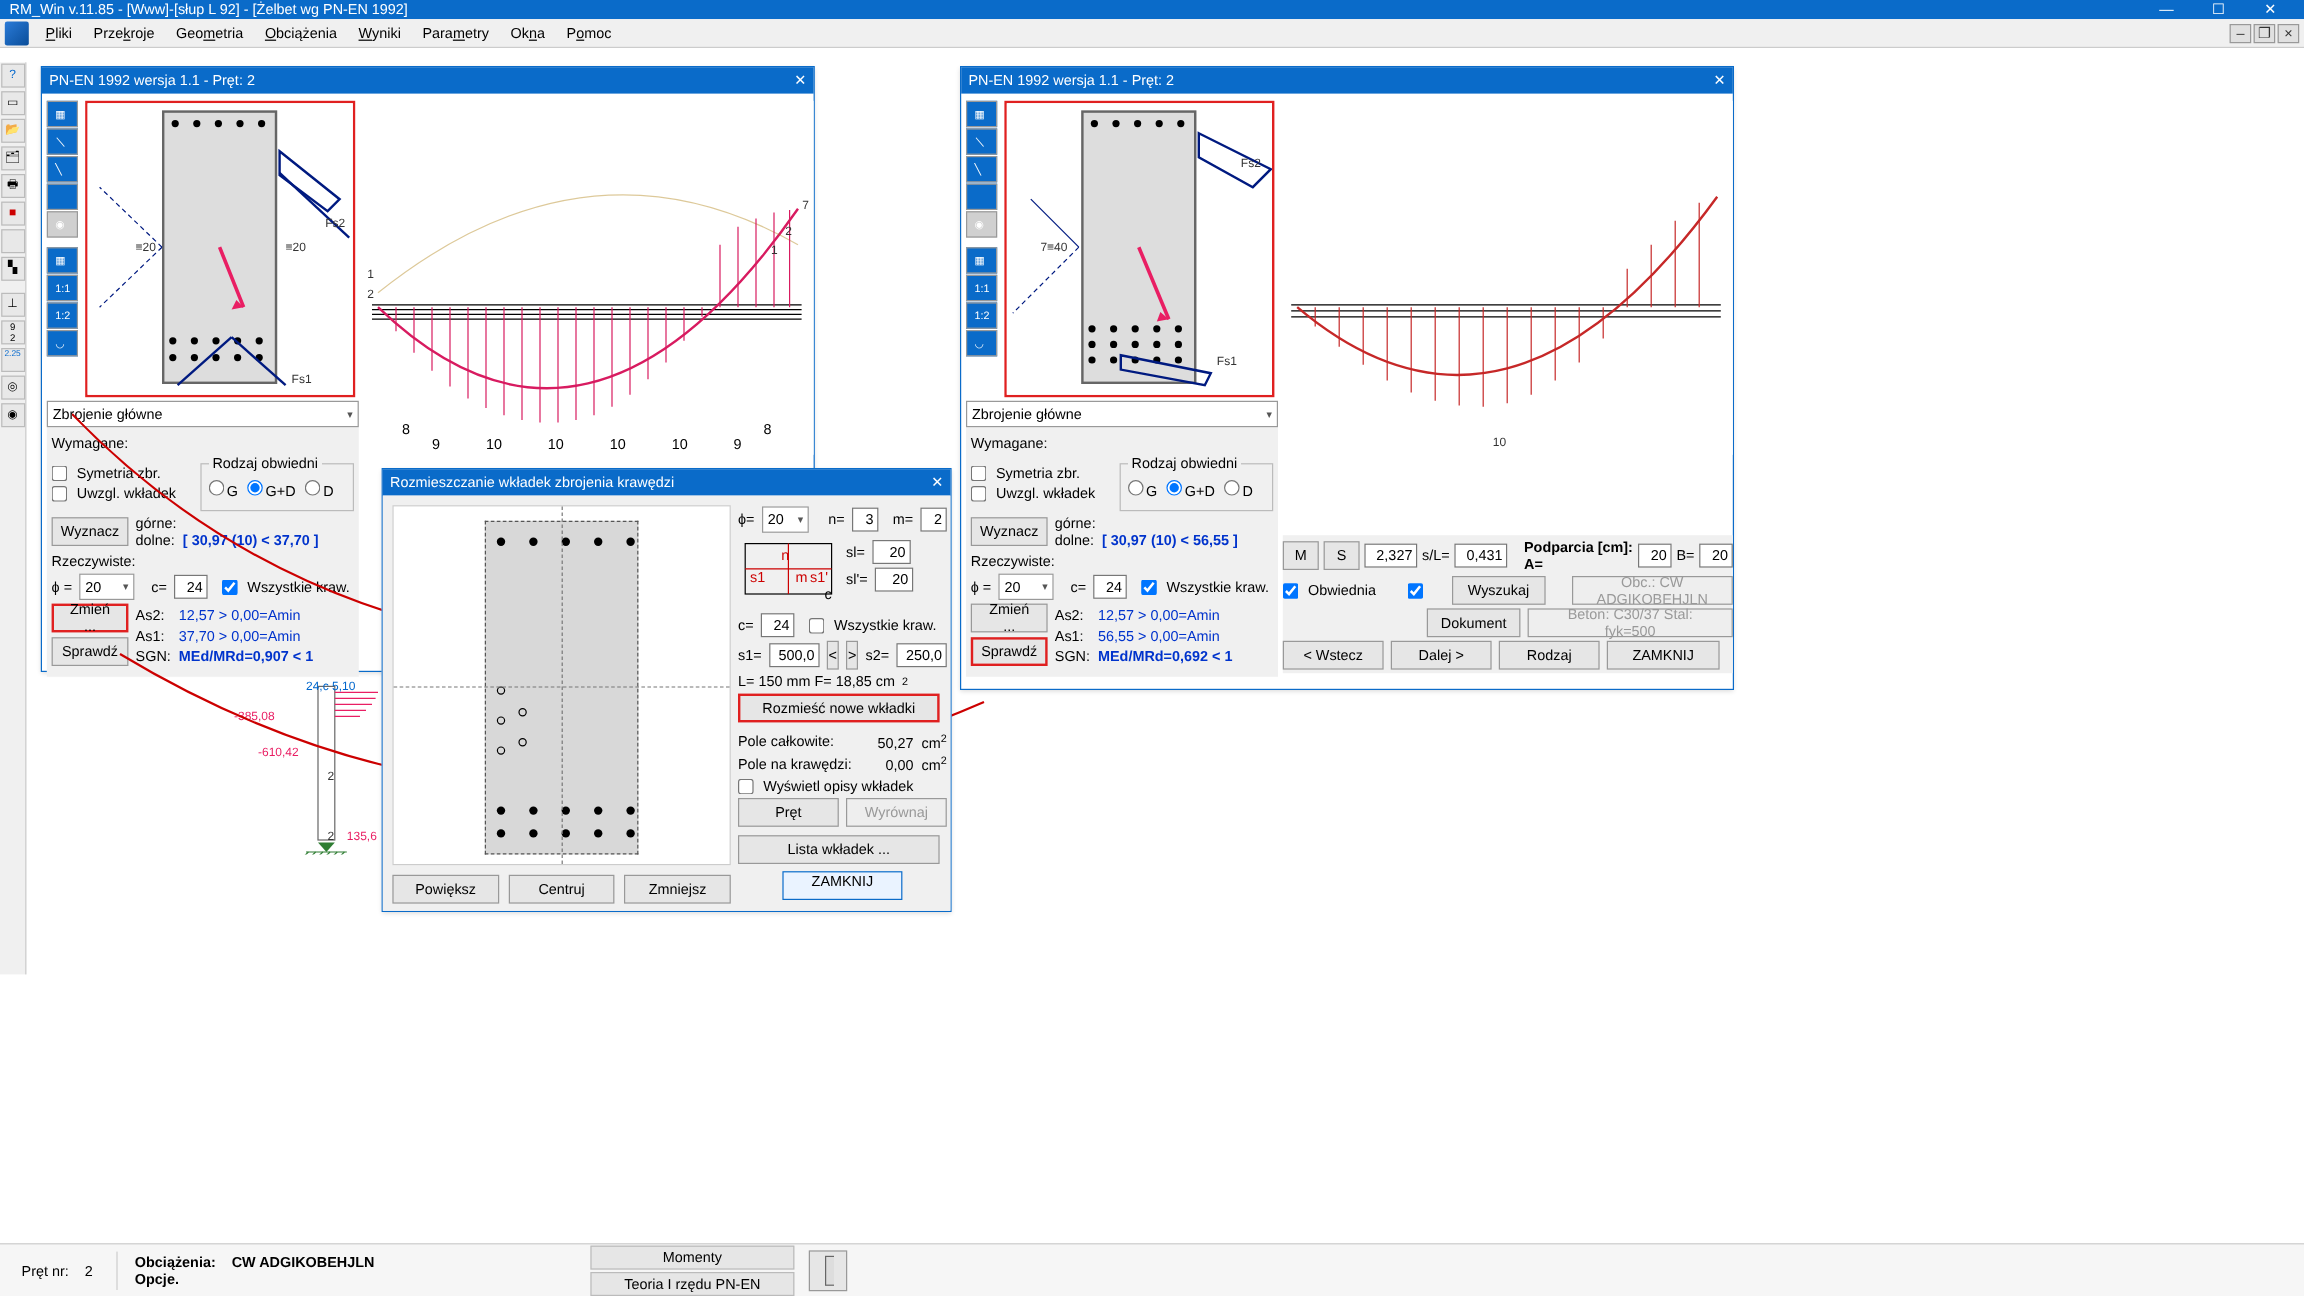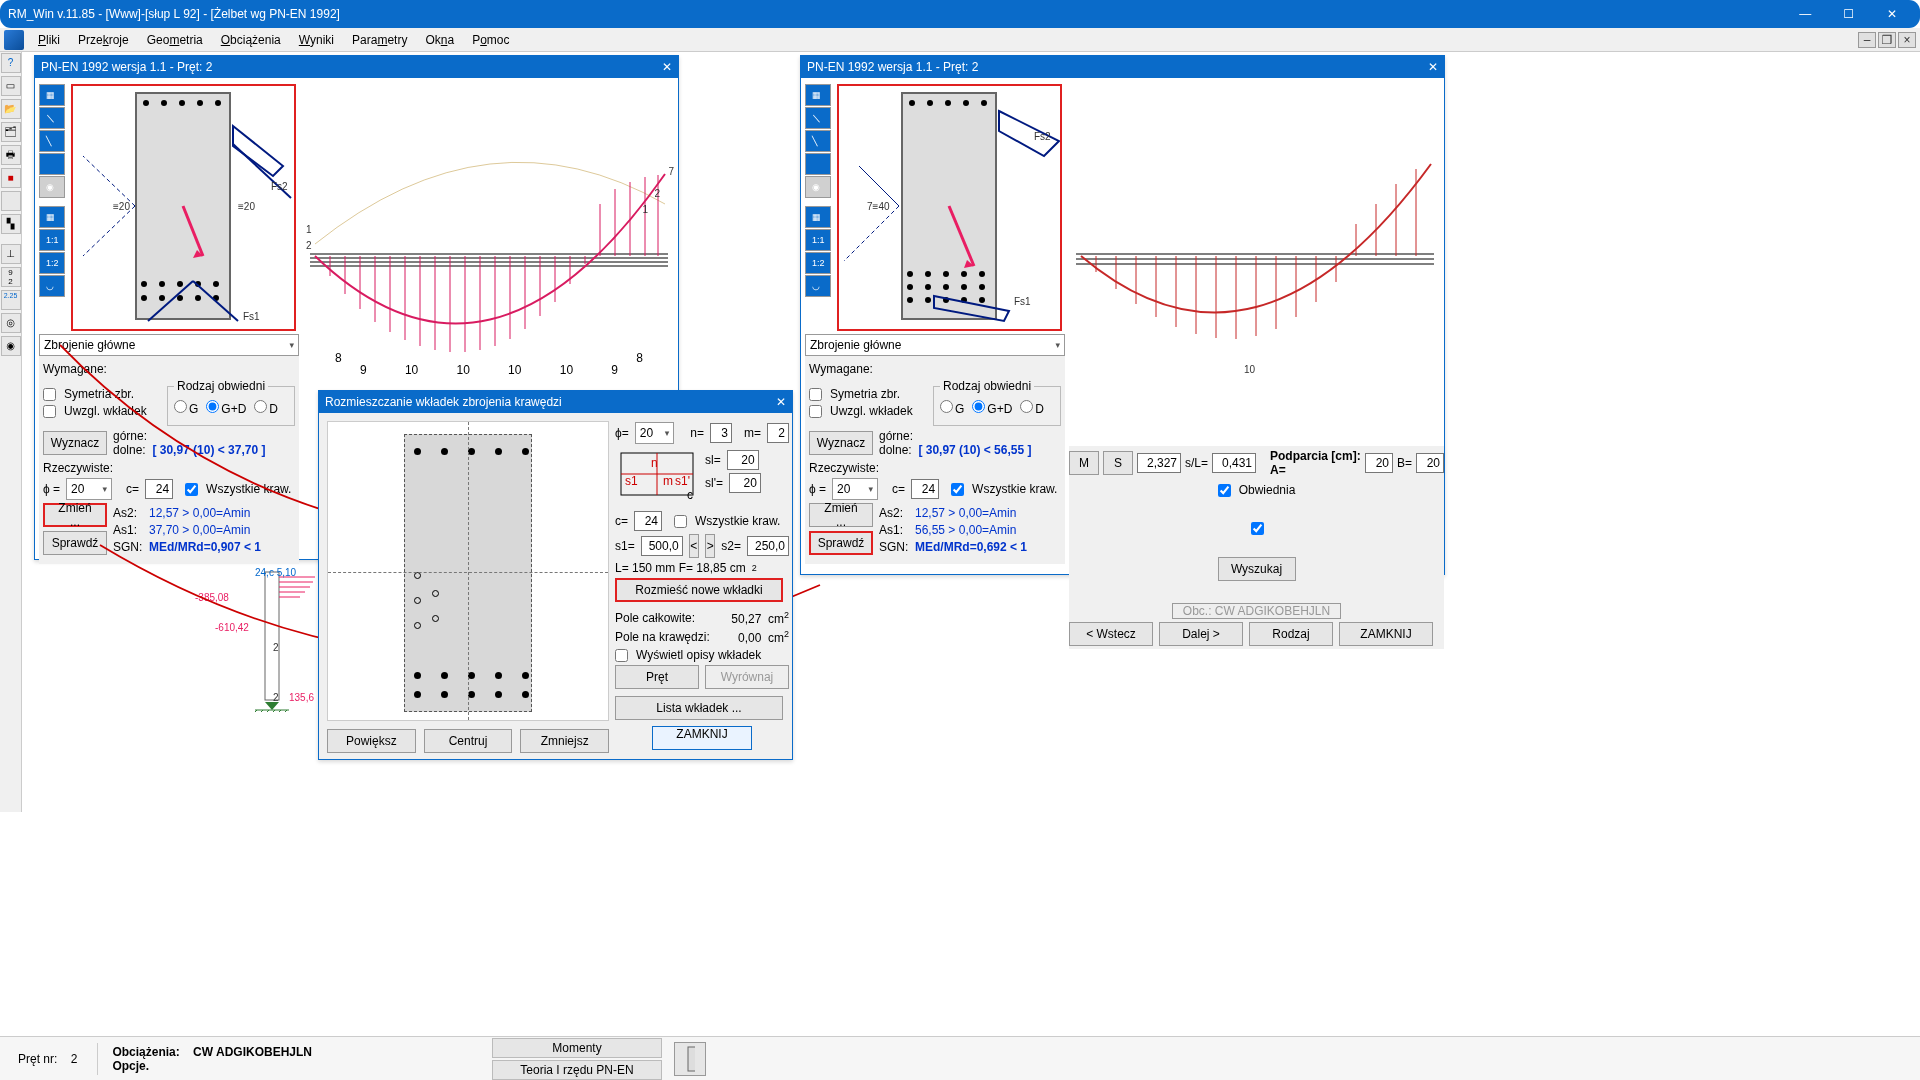--- a/index.html
+++ b/index.html
@@ -1,19 +1,19 @@
 <!DOCTYPE html>
 <html><head>
 <meta charset="utf-8">
 <style>
 * { box-sizing: border-box; font-family: "Segoe UI", Tahoma, sans-serif; font-size: 12px; }
 body { margin: 0; background: #fff; width: 1920px; height: 1080px; overflow: hidden; position: relative; }
 
 
-.titlebar { background: #0a6bc9; color: #fff; height: 28px; display: flex; align-items: center; padding: 0 8px; justify-content: space-between; border-radius: 11px; }
+.titlebar { background: #0a6bc9; color: #fff; height: 16px; display: flex; align-items: center; padding: 0 8px; justify-content: space-between; }
 .titlebar .win-controls span { display: inline-block; width: 40px; text-align: center; }
 
 
 .menubar { background: #f0f0f0; height: 24px; display: flex; align-items: center; padding: 0 4px; gap: 2px; border-bottom: 1px solid #ccc; }
 .menubar .logo { width: 20px; height: 20px; background: linear-gradient(135deg,#2a7bd8,#0a4d99); border-radius: 2px; margin-right: 4px; }
 .menubar .item { padding: 2px 8px; }
 .menubar .item u { text-decoration: underline; }
 .menubar .mdi { margin-left: auto; display: flex; gap: 2px; font-size: 11px; color: #333; }
 .menubar .mdi span { width: 18px; text-align: center; border: 1px solid #999; background: #e0e0e0; }
 
@@ -498,32 +498,36 @@
       <div class="button" style="width:30px;">M</div>
       <div class="button" style="width:30px;">S</div>
       <input class="txtin" style="width: 44px;" value="2,327">
       <span>s/L=</span>
       <input class="txtin" style="width: 44px;" value="0,431">
       <span style="margin-left:10px;font-weight:bold;">Podparcia [cm]:  A=</span>
       <input class="txtin" style="width: 28px;" value="20">
       <span>B=</span>
       <input class="txtin" style="width: 28px;" value="20">
     </div>
-    <div class="row" style="gap:22px; margin-top:0;flex-direction:column;">
+    <div class="row" style="gap:22px; margin-top:0;">
       <label class="row">
           <input type="checkbox" checked="" style="">
           <span>Obwiednia</span>
         </label>
       <input type="checkbox" checked="" style="margin-left: 4px;">
       <div class="button" style="width:78px;">
           <span>Wyszukaj</span>
         </div>
       <div class="button disabled" style="flex:1;">
           <span>Obc.: CW ADGIKOBEHJLN</span>
         </div>
+    </div>
+    <div class="row" style="gap:6px;justify-content:flex-end;">
+      <div class="button" style="width:78px;margin-left:120px;">Dokument</div>
+      <div class="button disabled" style="flex:1;">Beton: C30/37   Stal: fyk=500</div>
     </div>
     <div class="row" style="gap:6px;">
       <div class="button" style="width:84px;">
           <span>&lt; Wstecz</span>
         </div>
       <div class="button" style="width:84px;">
           <span>Dalej &gt;</span>
         </div>
       <div class="button" style="width:84px;">Rodzaj</div>
       <div class="button" style="width:94px;">ZAMKNIJ</div>

